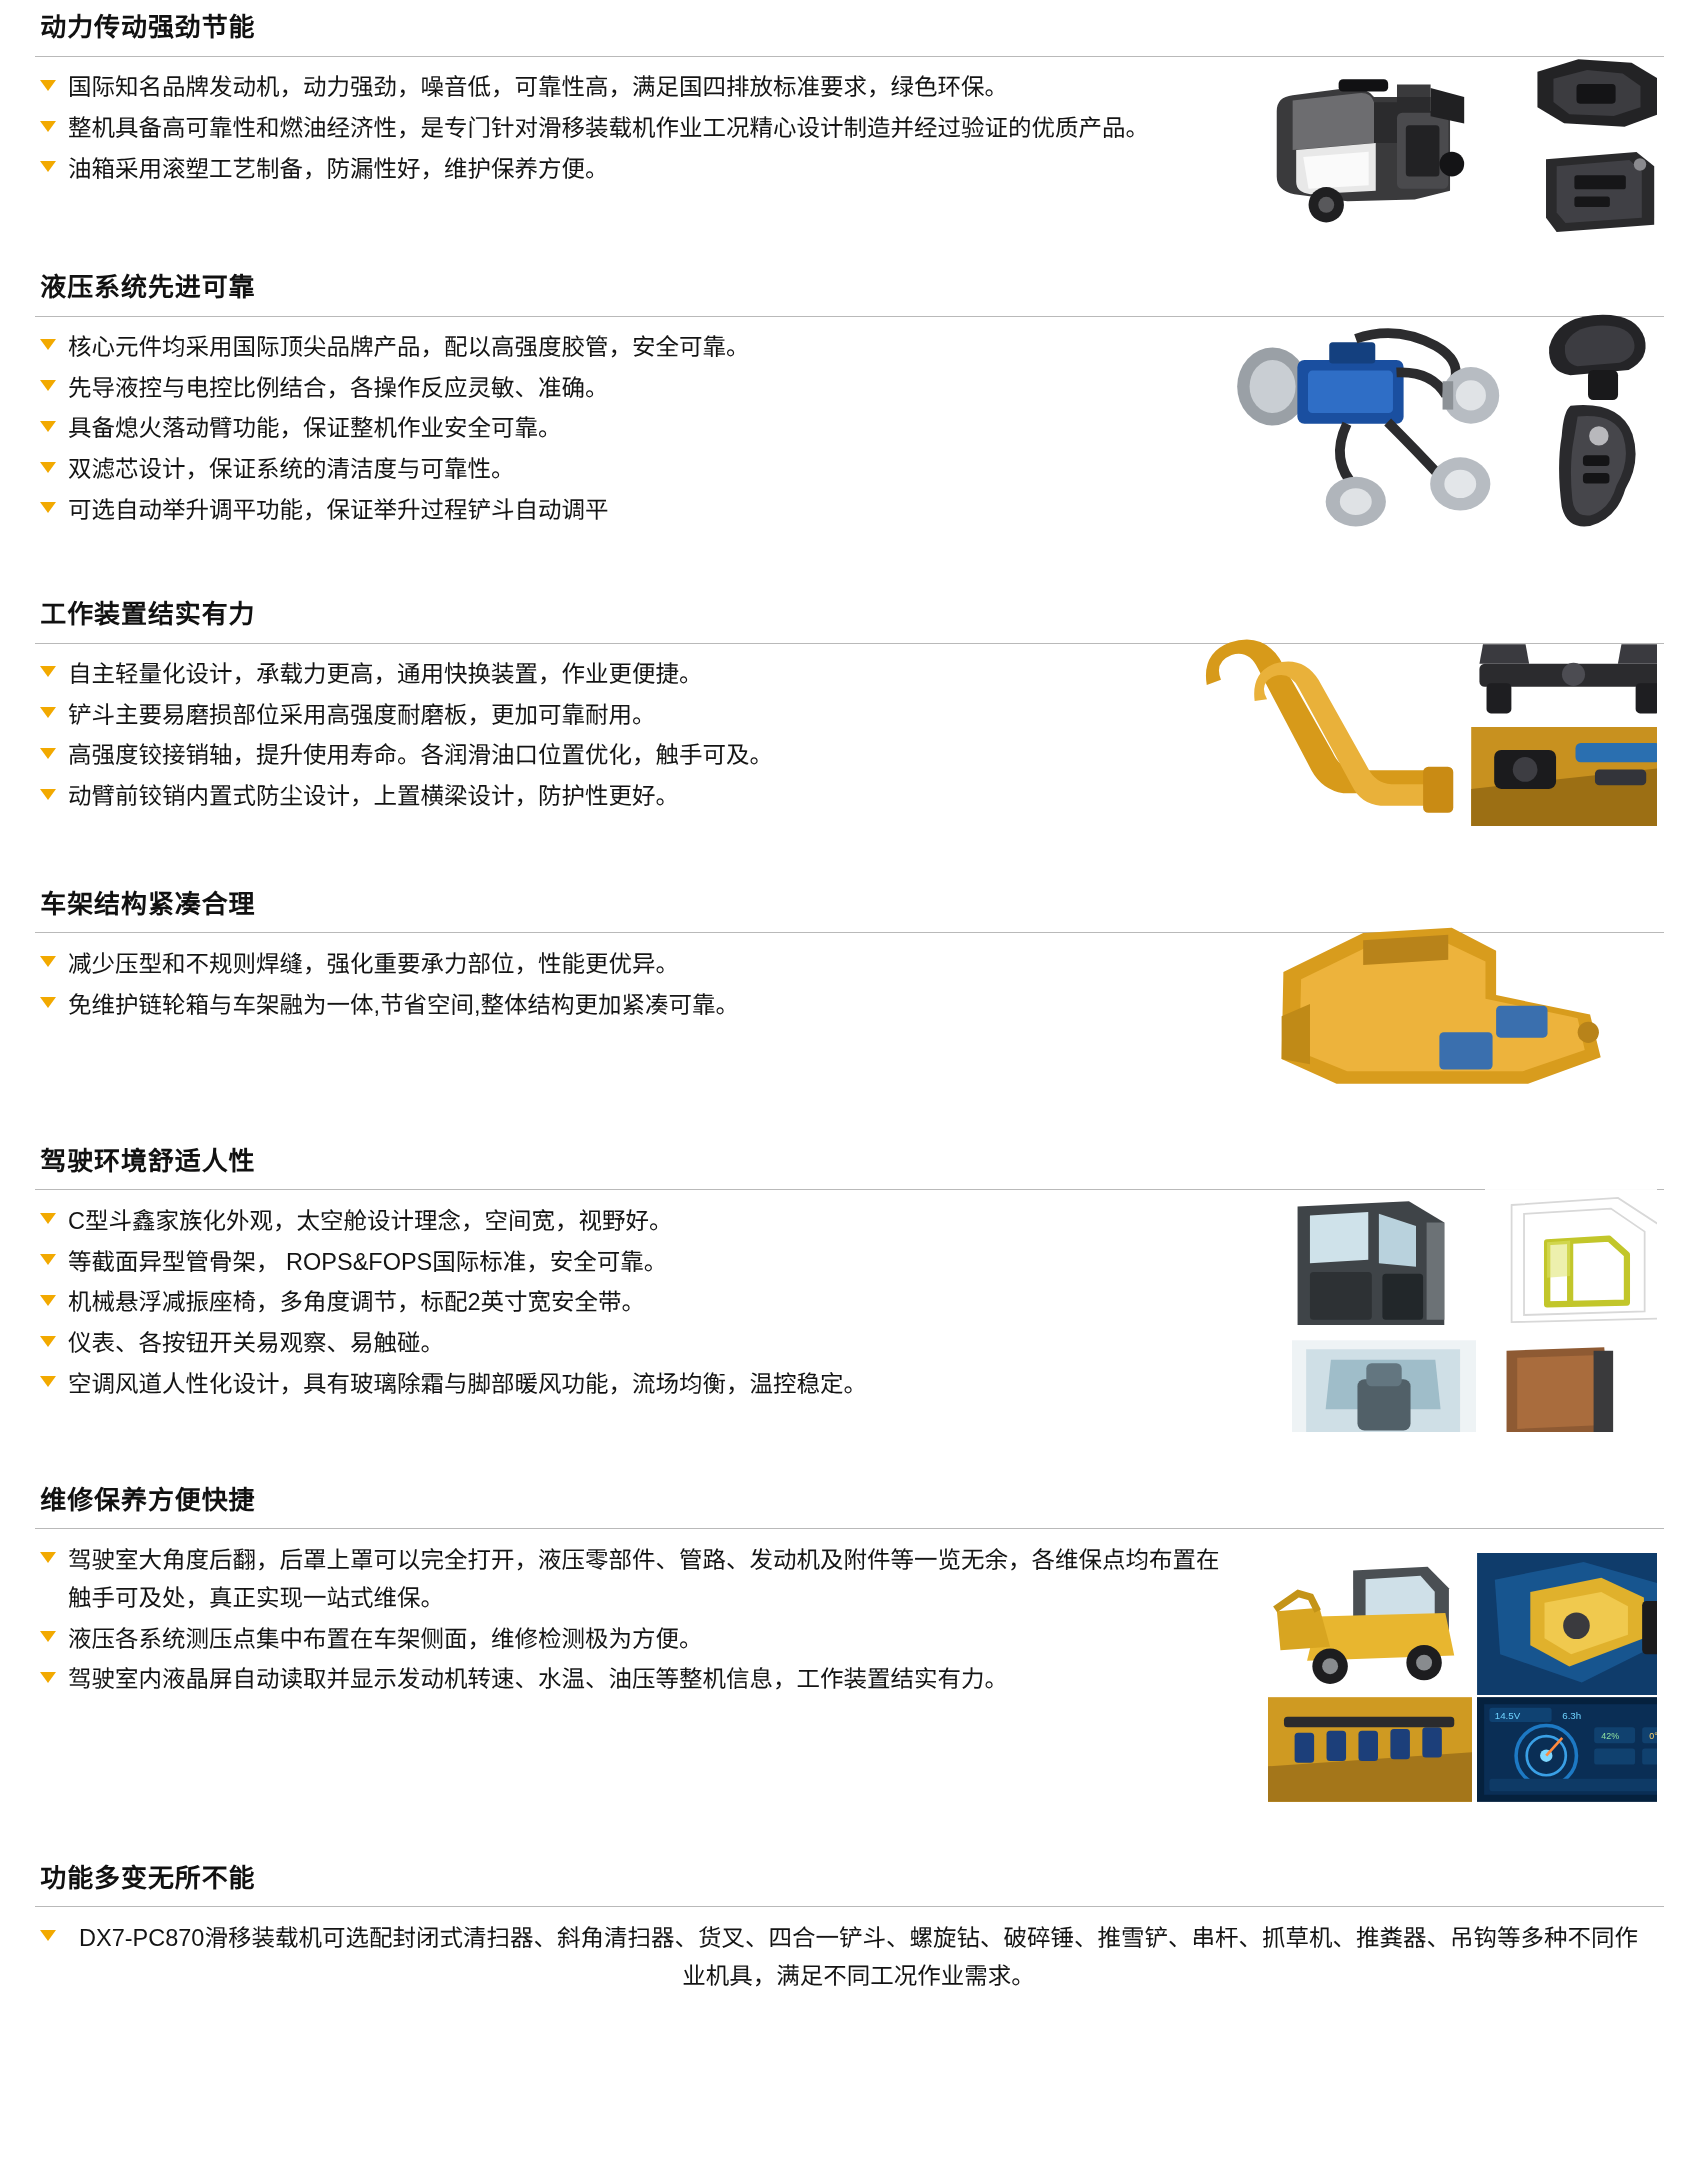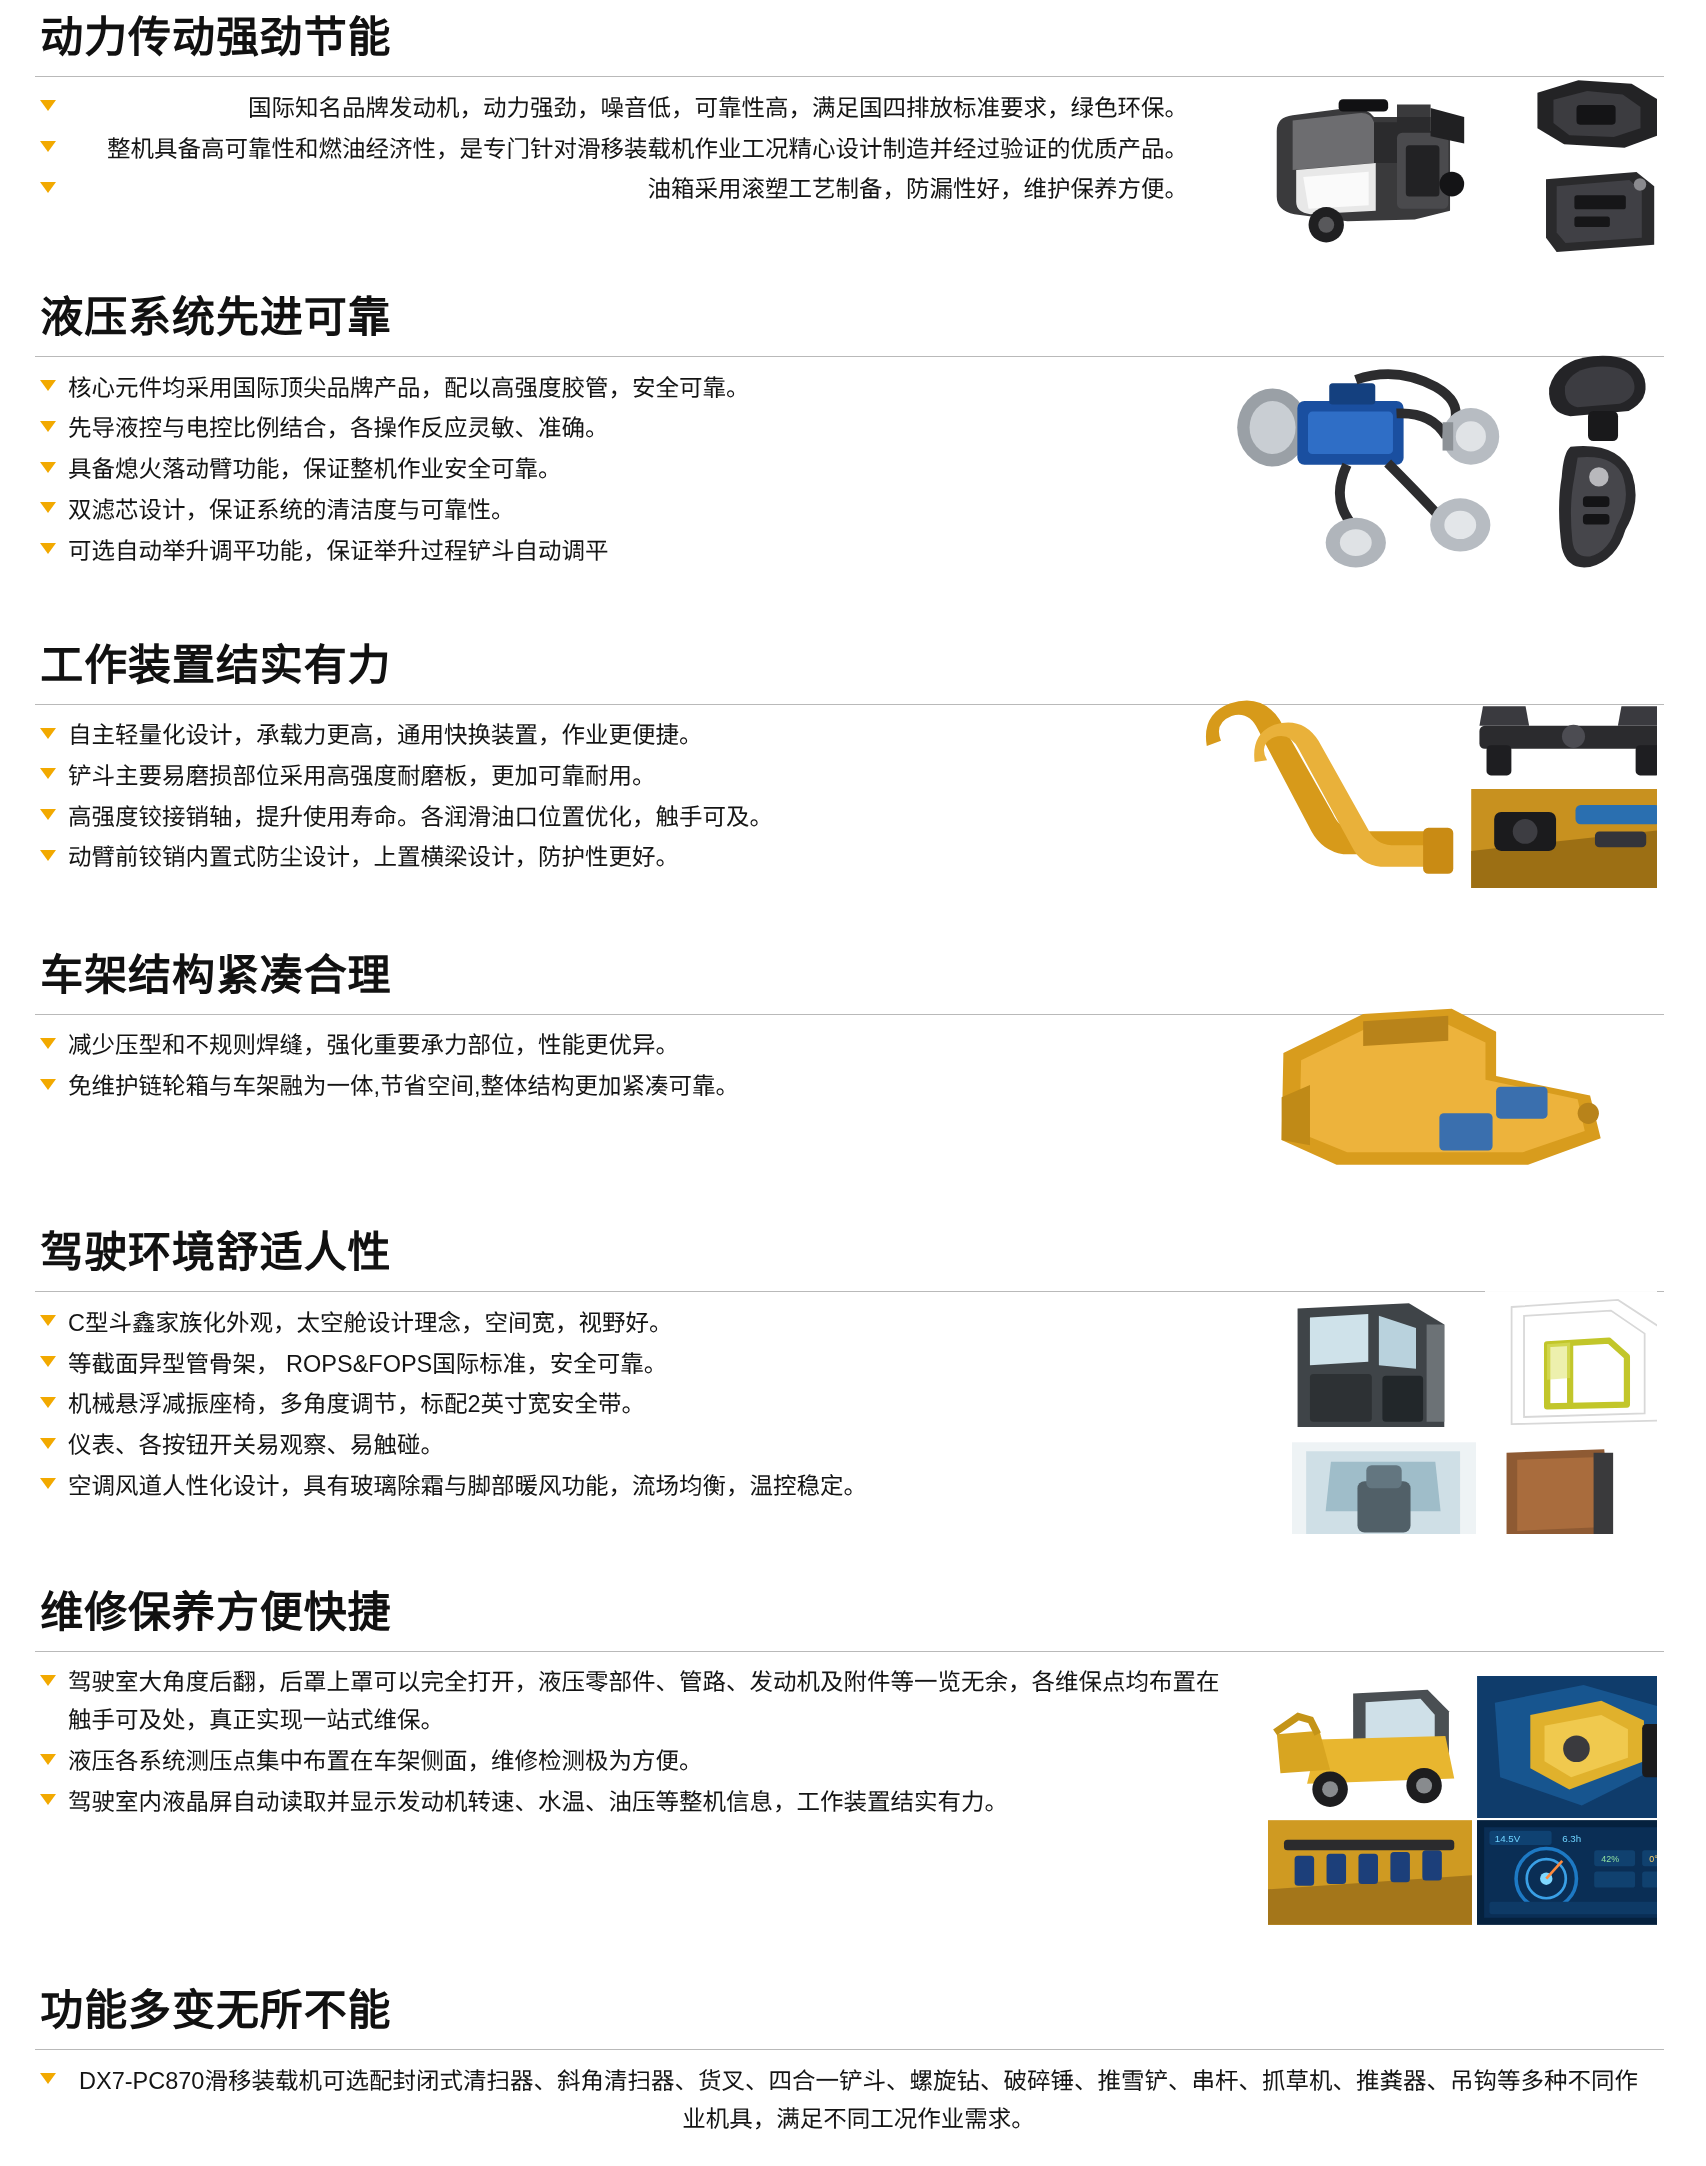--- a/index.html
+++ b/index.html
@@ -22,21 +22,21 @@
     padding: 12.4px 43px 26.6px 35px;
   }
 
   
   .section {
     position: relative;
     width: 100%;
     box-sizing: border-box;
   }
   .section-title {
-    font-size: 43px;
+    font-size: 26px;
     font-weight: bold;
     letter-spacing: 0.9px;
     color: #111111;
     padding-left: 5.3px;
     margin: 0 0 12.4px 0;
     line-height: 1.2;
   }
   .divider {
     width: 100%;
     height: 0.9px;
@@ -72,21 +72,21 @@
     border-top: 11.5px solid #f2a900;
   }
 
   
   .imgbox {
     position: absolute;
     overflow: hidden;
   }
 
   
-  #sec1 .section-body { min-height: 177px; text-align: right; }
+  #sec1 .section-body { min-height: 177px; }
   #sec1 .bullets { width: 1153px; }
 
   .engine-wrap { right: 7px; top: -19.5px; width: 461px; height: 186px; }
 
   
   #sec2 { margin-top: 26.6px; }
   #sec2 .section-body { min-height: 239px; }
   #sec2 .bullets { width: 1108px; }
   .hyd-wrap { right: 7px; top: -26.6px; width: 479px; height: 248px; }
 

